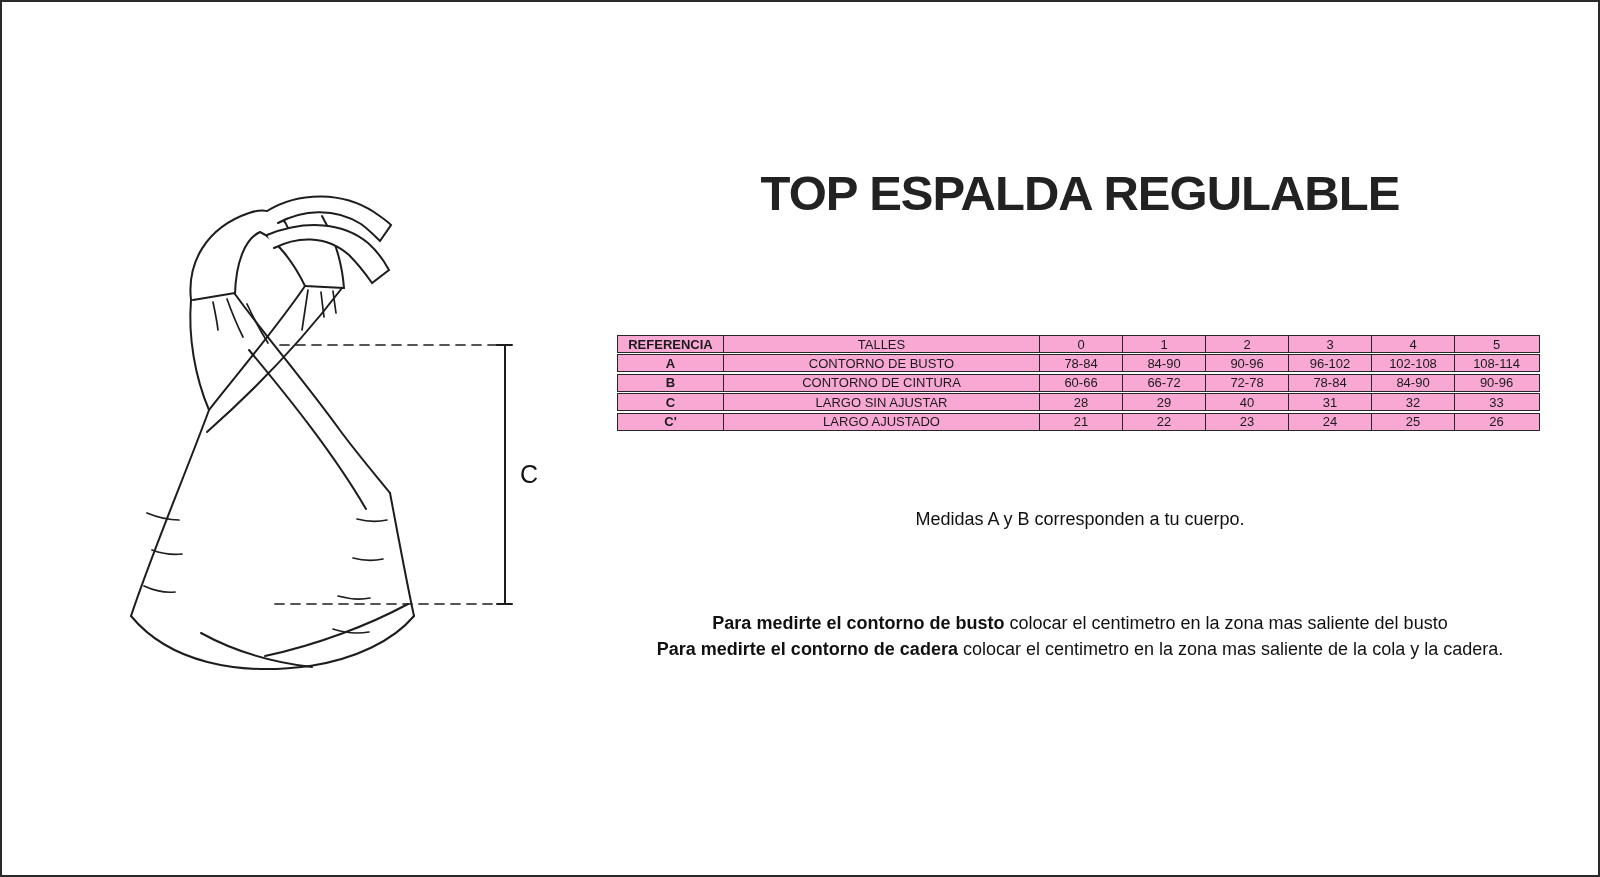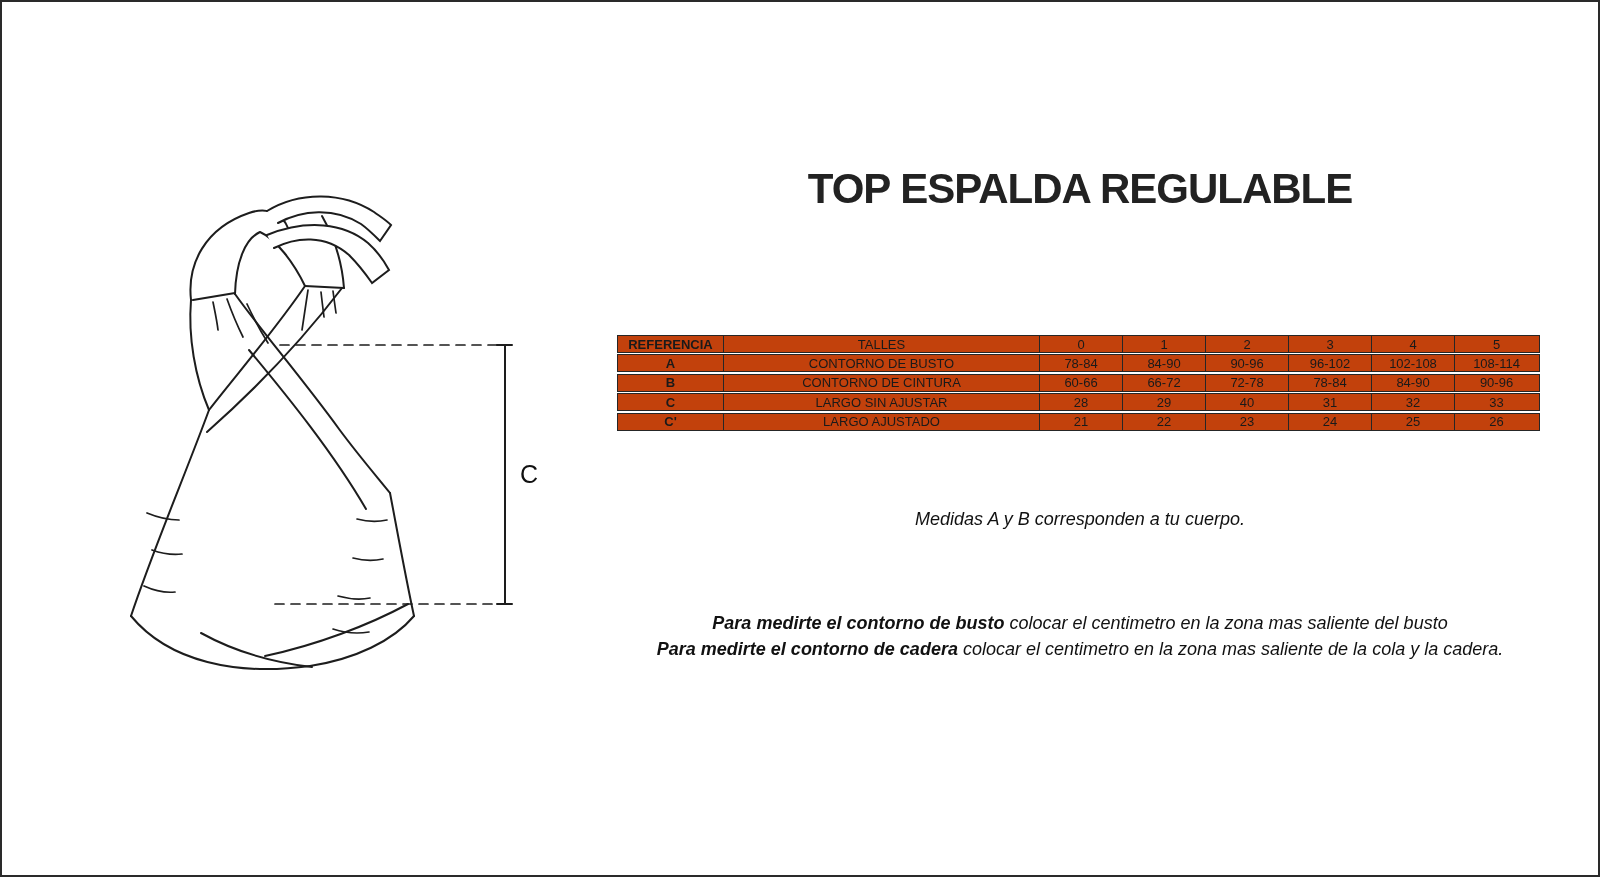--- a/index.html
+++ b/index.html
@@ -19,44 +19,44 @@
   .drawing path.thin{stroke-width:1.7;}
   .drawing path.tail{fill:#ffffff;}
   .drawing path.dash{stroke-width:1.7;stroke-dasharray:9 7;}
   .drawing path.dim{stroke-width:2;}
   .drawing text{font-family:"Liberation Sans",sans-serif;font-size:25px;fill:#111;}
   
   .right-pane{position:absolute;left:600px;top:0;width:956px;height:877px;}
   .doc-title{
     position:absolute;left:0;top:163px;width:100%;
     text-align:center;
-    font-size:42px;font-weight:bold;letter-spacing:-1px;
+    font-size:49px;font-weight:bold;letter-spacing:-1px;
     white-space:nowrap;color:#222;
   }
   
   .size-table{position:absolute;left:15px;top:333px;width:923px;}
   .t-row{
     display:flex;height:18px;border:1.5px solid #262626;
-    margin-bottom:1.4px;background:#c2410c;align-items:stretch;
+    margin-bottom:1.4px;background:#f9a8d4;align-items:stretch;
   }
   .t-cell{
     display:flex;align-items:center;justify-content:center;
     font-size:13px;line-height:15px;white-space:nowrap;
     border-right:1.5px solid #262626;
   }
   .t-cell:last-child{border-right:none;}
   .c-ref{width:106px;}
   .c-talles{width:316px;}
   .c-size{width:83px;}
   .t-head .t-cell{font-weight:normal;}
   .t-row .c-ref{font-weight:bold;}
   
   .note{
     position:absolute;left:0;width:100%;
-    text-align:center;font-style:italic;font-size:18px;line-height:26px;
+    text-align:center;font-size:18px;line-height:26px;
     color:#111;margin:0;
   }
   .note b{font-weight:bold;}
   .note-1{top:504px;}
   .note-2{top:582px;}
   .note-3{top:684px;}
 </style>
 </head>
 <body>
 

